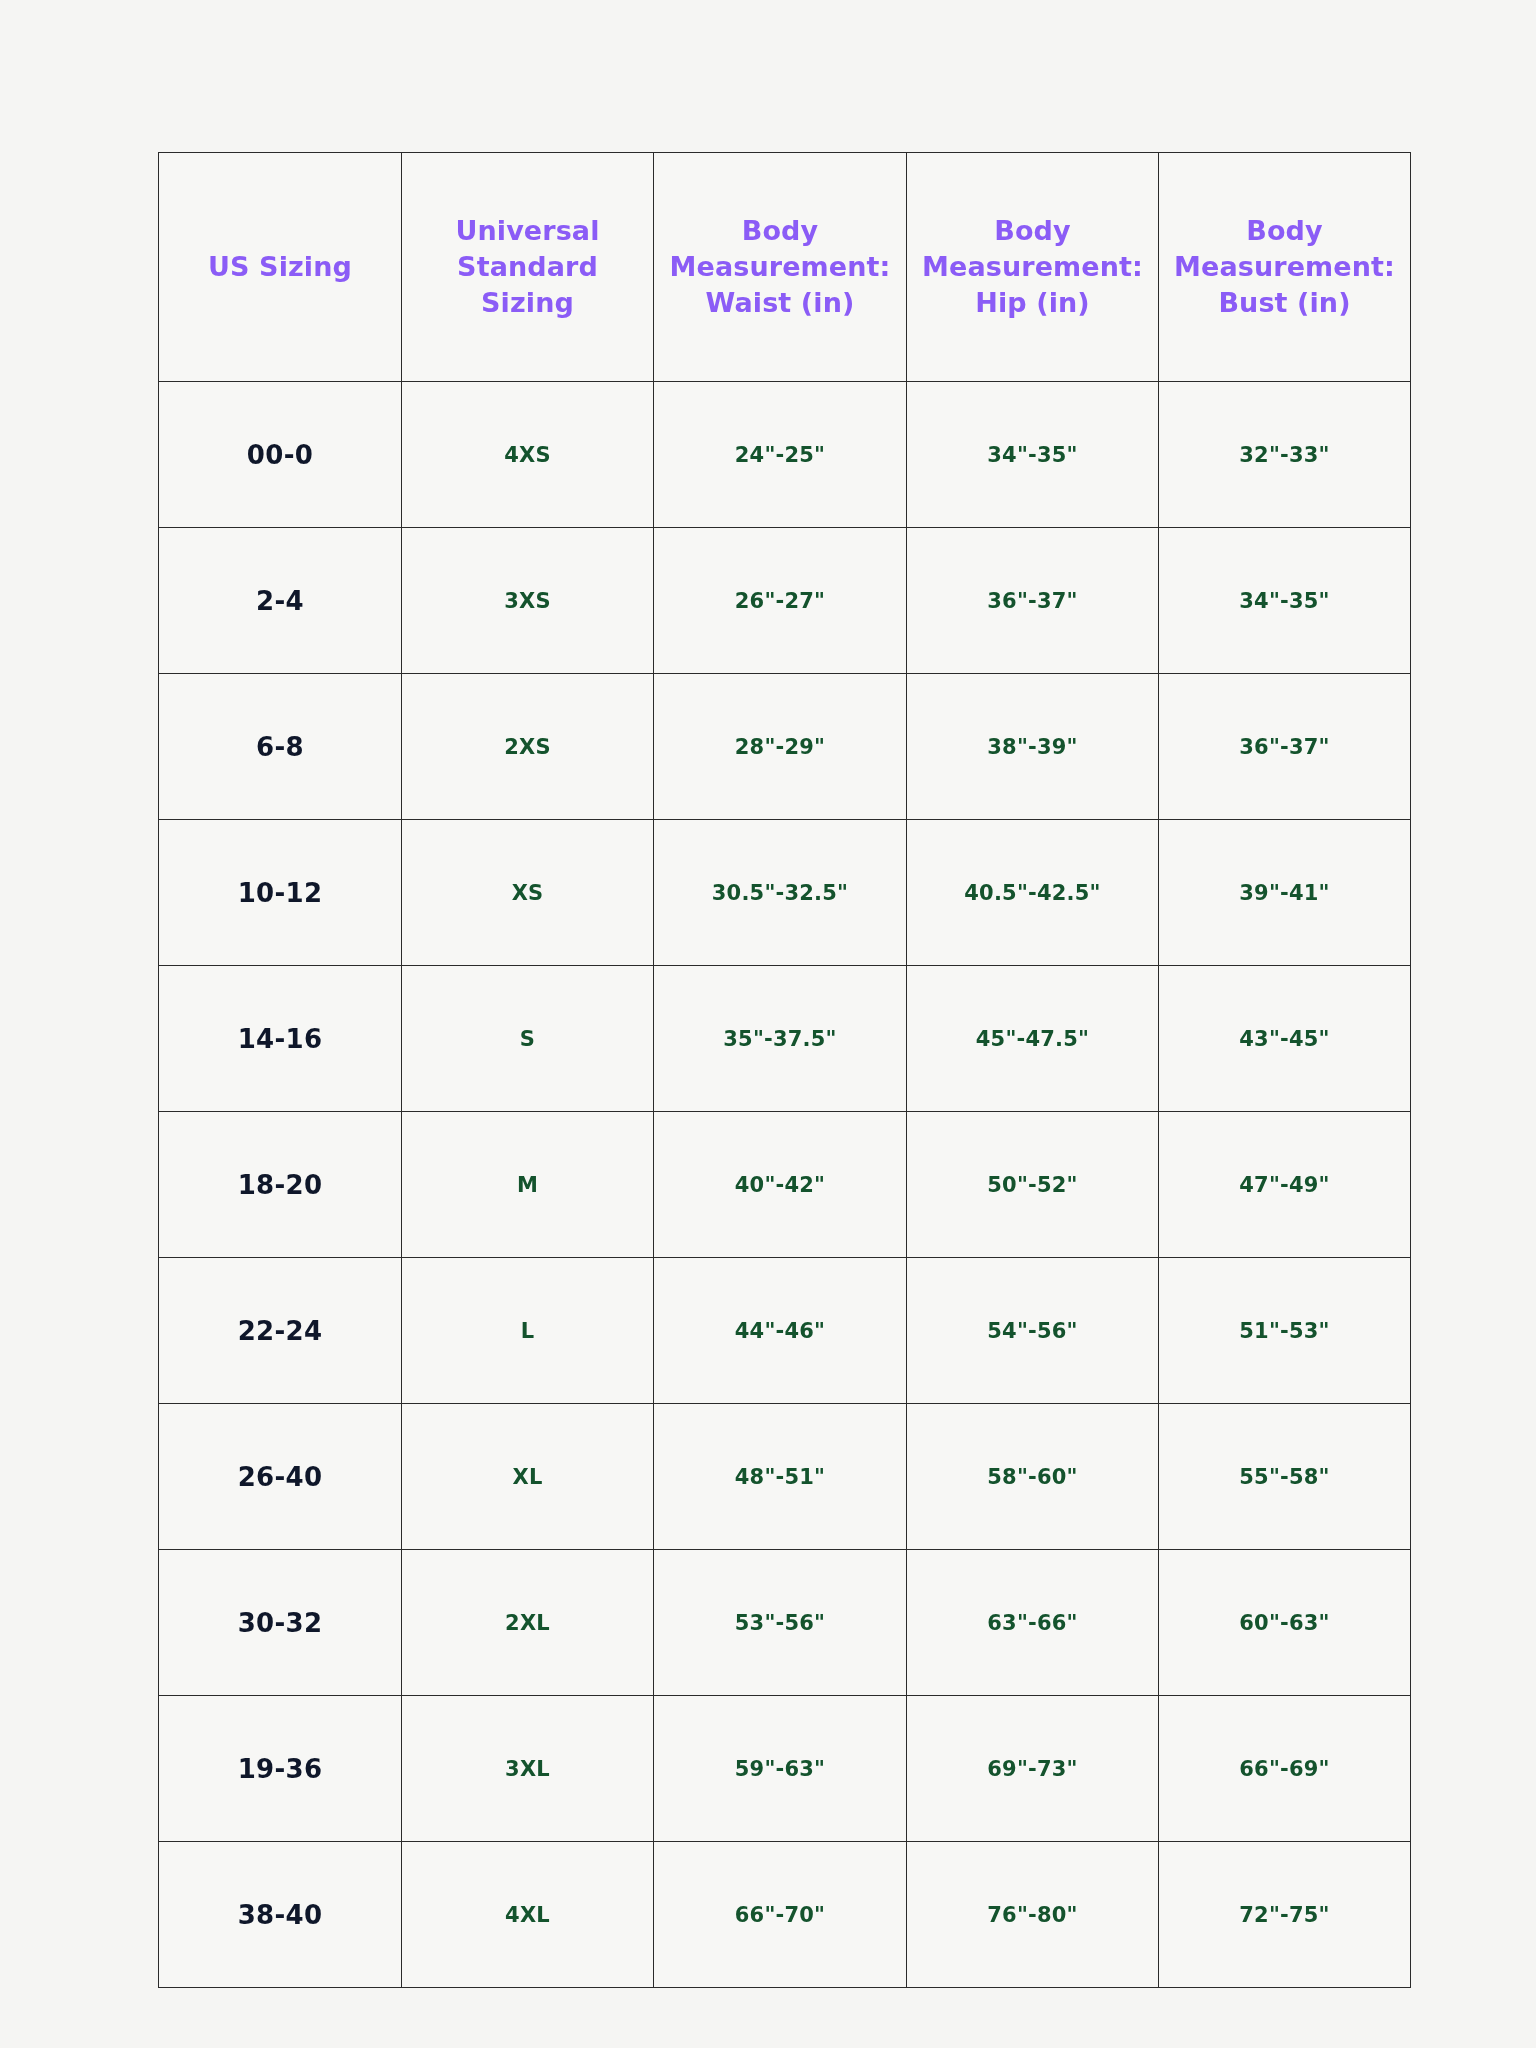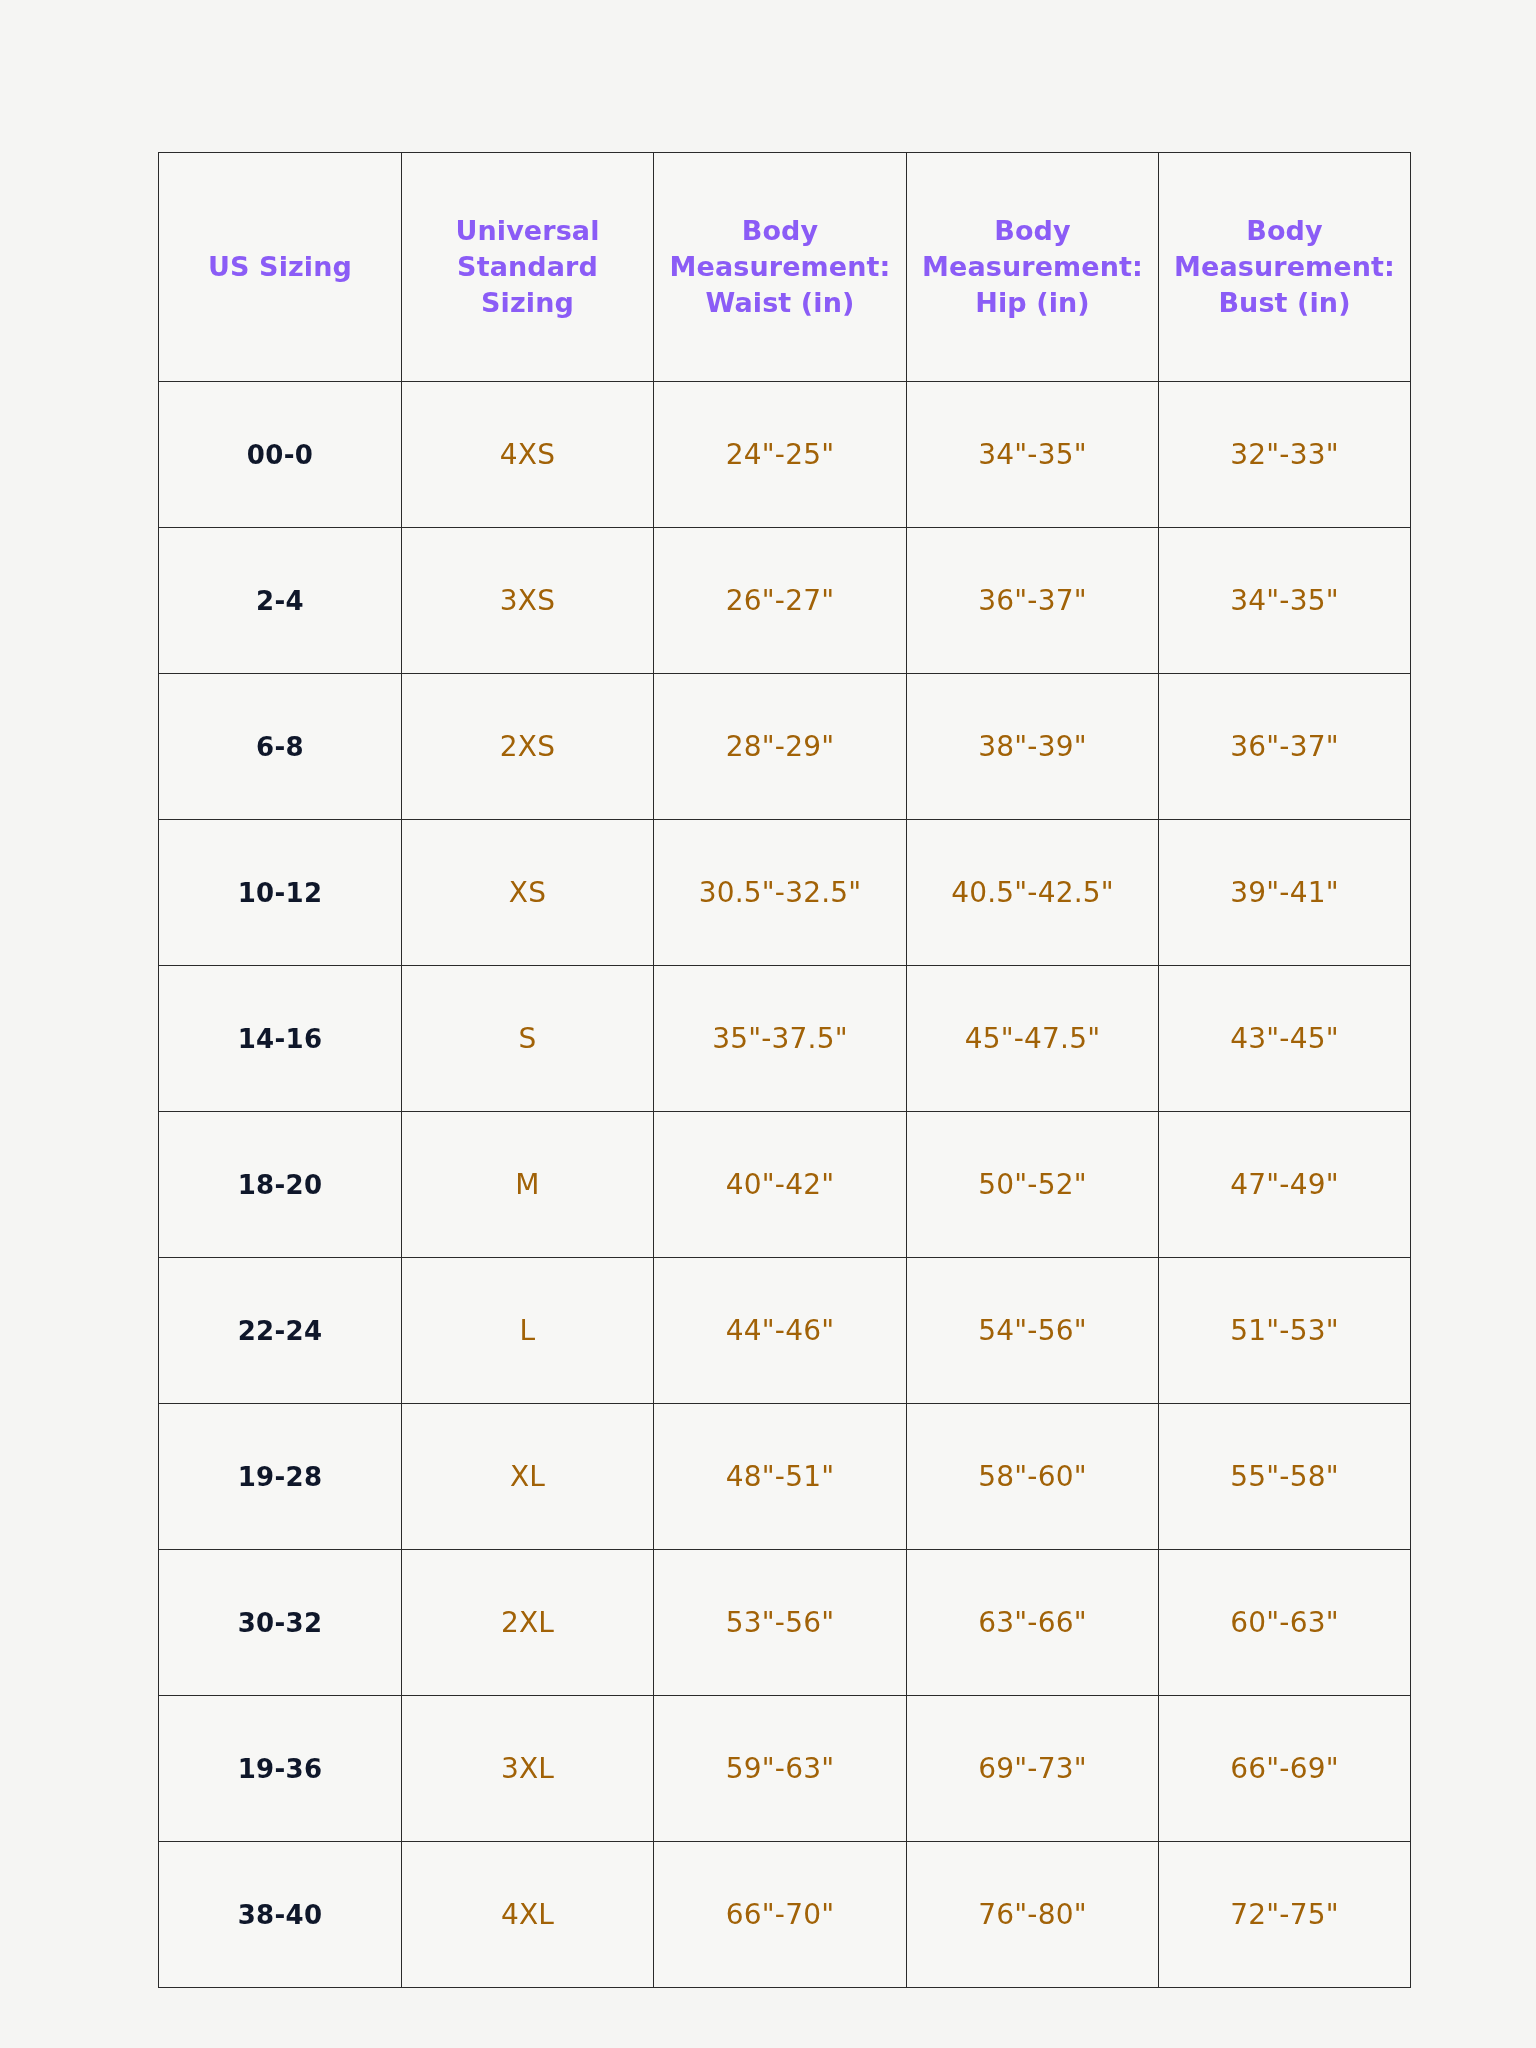--- a/index.html
+++ b/index.html
@@ -56,23 +56,23 @@
   table.size-chart tbody tr {
     height: 146px;
   }
   table.size-chart td.us-size {
     color: #0f172a;
     font-weight: bold;
     font-size: 26px;
     letter-spacing: 0.3px;
   }
   table.size-chart td.measure {
-    color: #a16207;
-    font-weight: normal;
-    font-size: 28px;
+    color: #14532d;
+    font-weight: bold;
+    font-size: 21px;
     letter-spacing: 0.2px;
   }
   .hdr-line { display: block; }
 </style>
 </head>
 <body>
 
 <div class="page">
   <div class="table-wrap">
     <table class="size-chart">
@@ -154,21 +154,21 @@
             <td class="measure">47"-49"</td>
           </tr>
           <tr>
             <td class="us-size">22-24</td>
             <td class="measure">L</td>
             <td class="measure">44"-46"</td>
             <td class="measure">54"-56"</td>
             <td class="measure">51"-53"</td>
           </tr>
           <tr>
-            <td class="us-size">19-28</td>
+            <td class="us-size">26-40</td>
             <td class="measure">XL</td>
             <td class="measure">48"-51"</td>
             <td class="measure">58"-60"</td>
             <td class="measure">55"-58"</td>
           </tr>
           <tr>
             <td class="us-size">30-32</td>
             <td class="measure">2XL</td>
             <td class="measure">53"-56"</td>
             <td class="measure">63"-66"</td>

